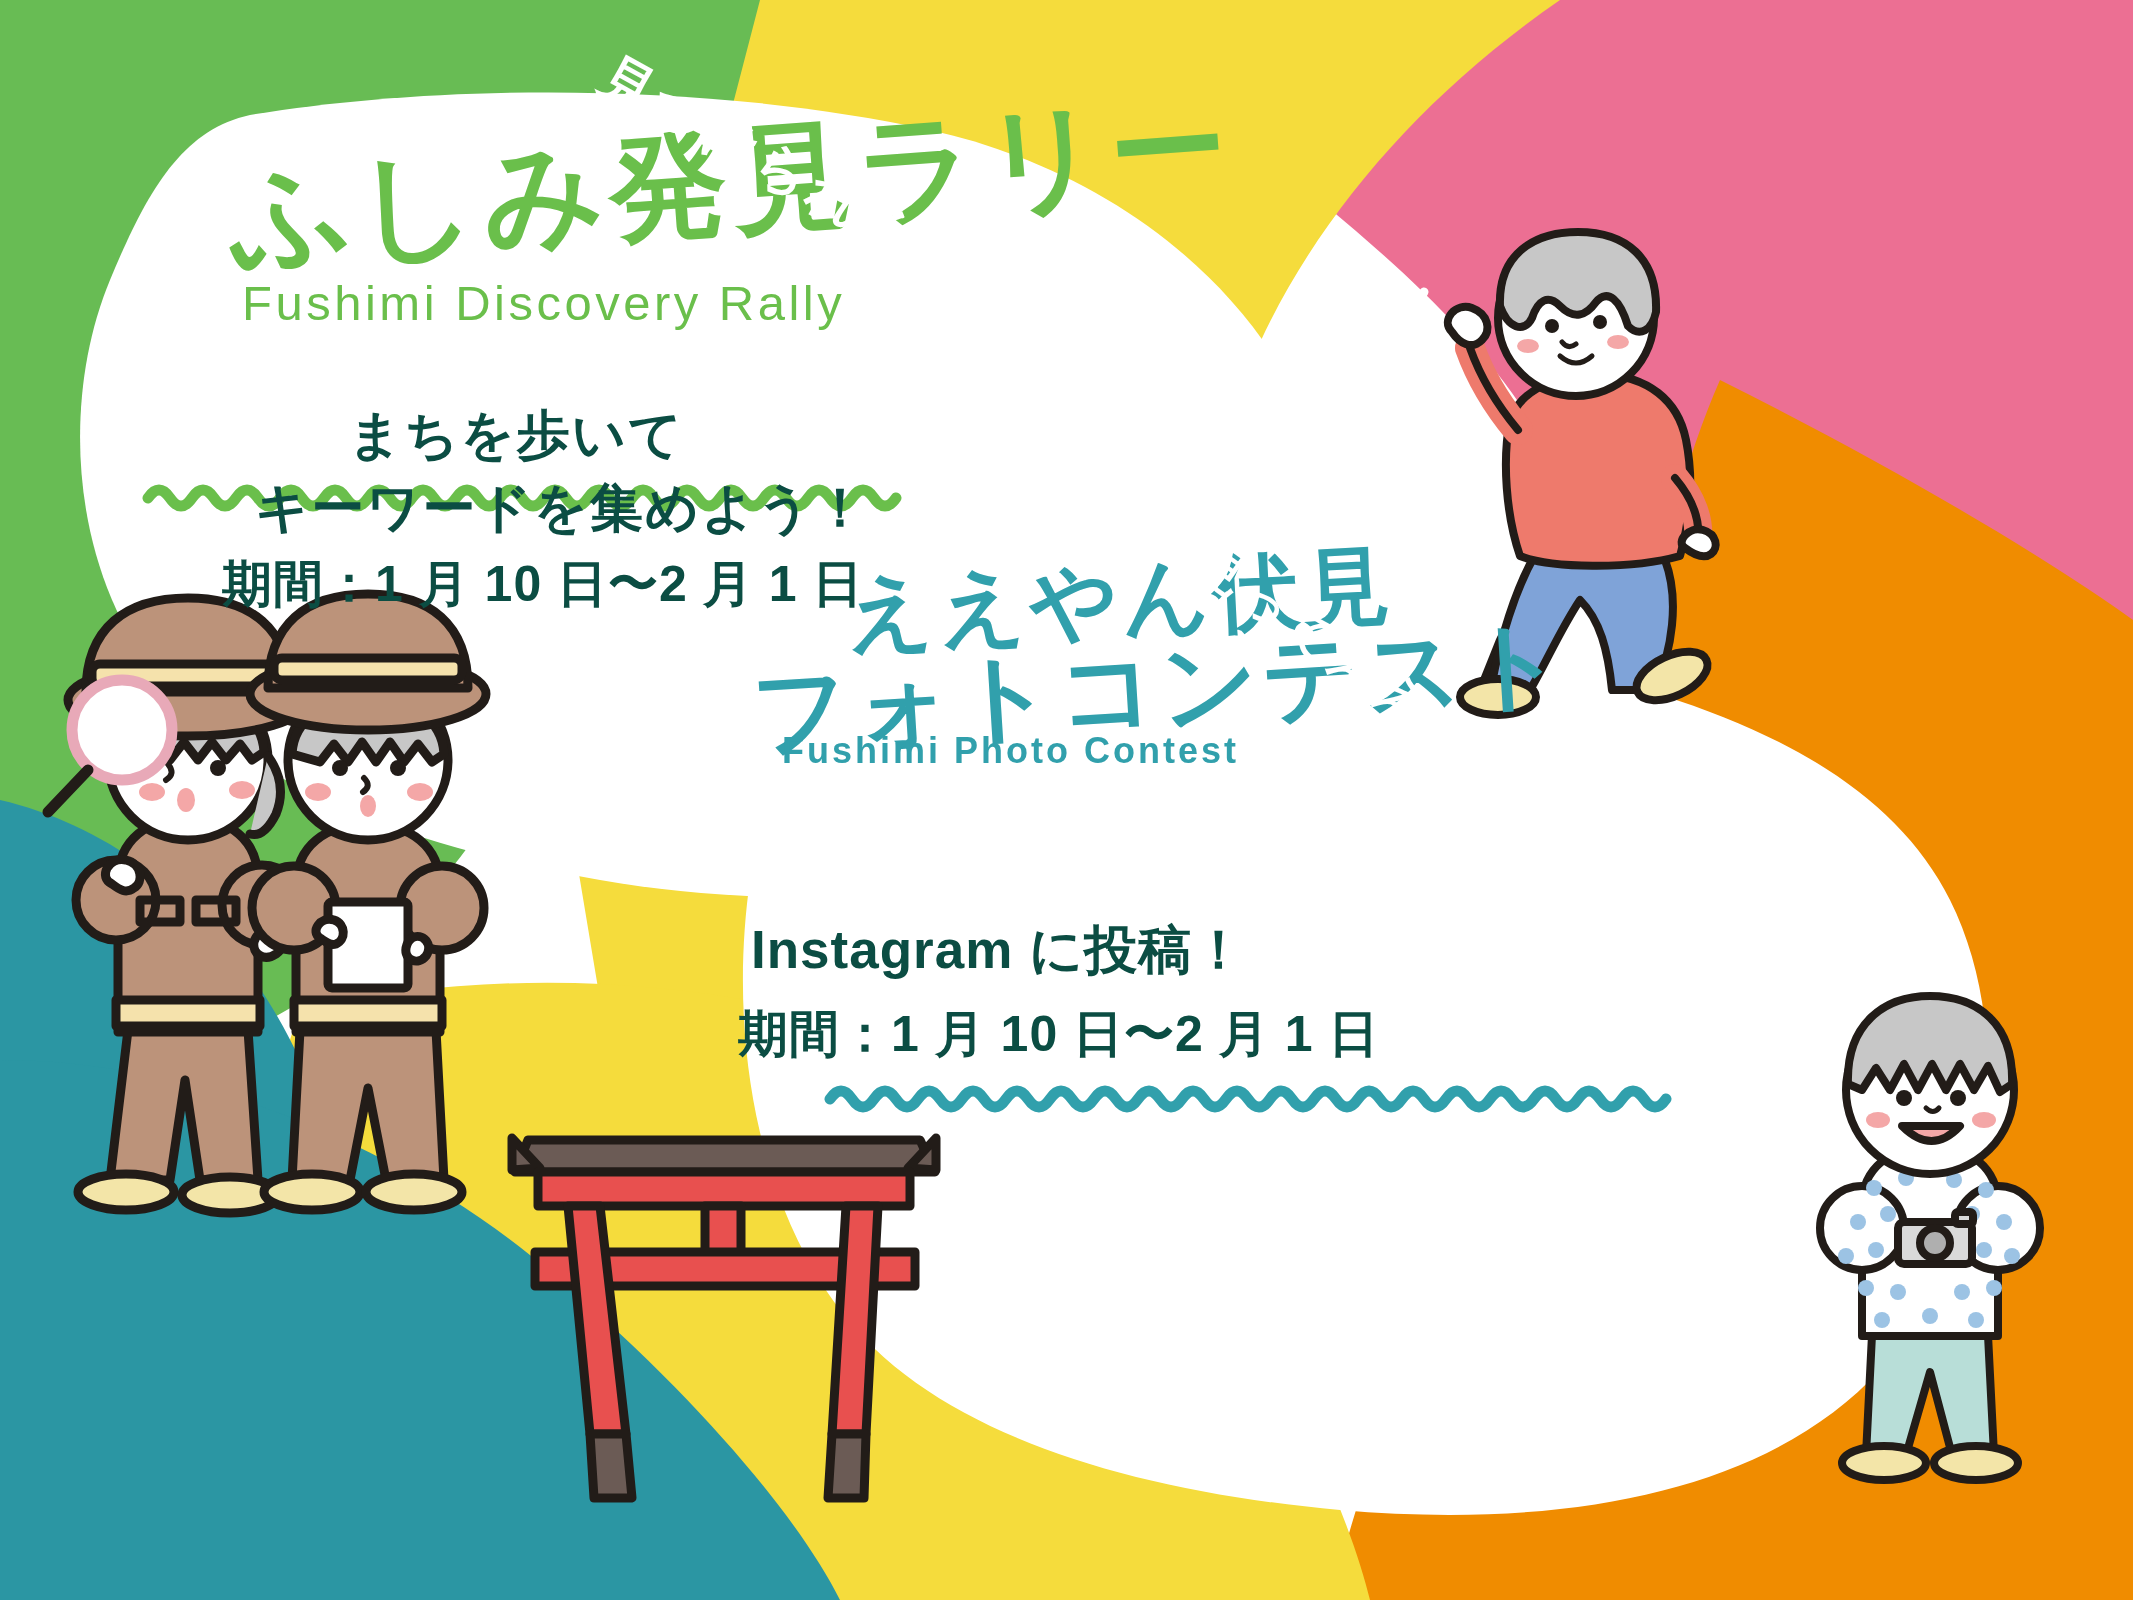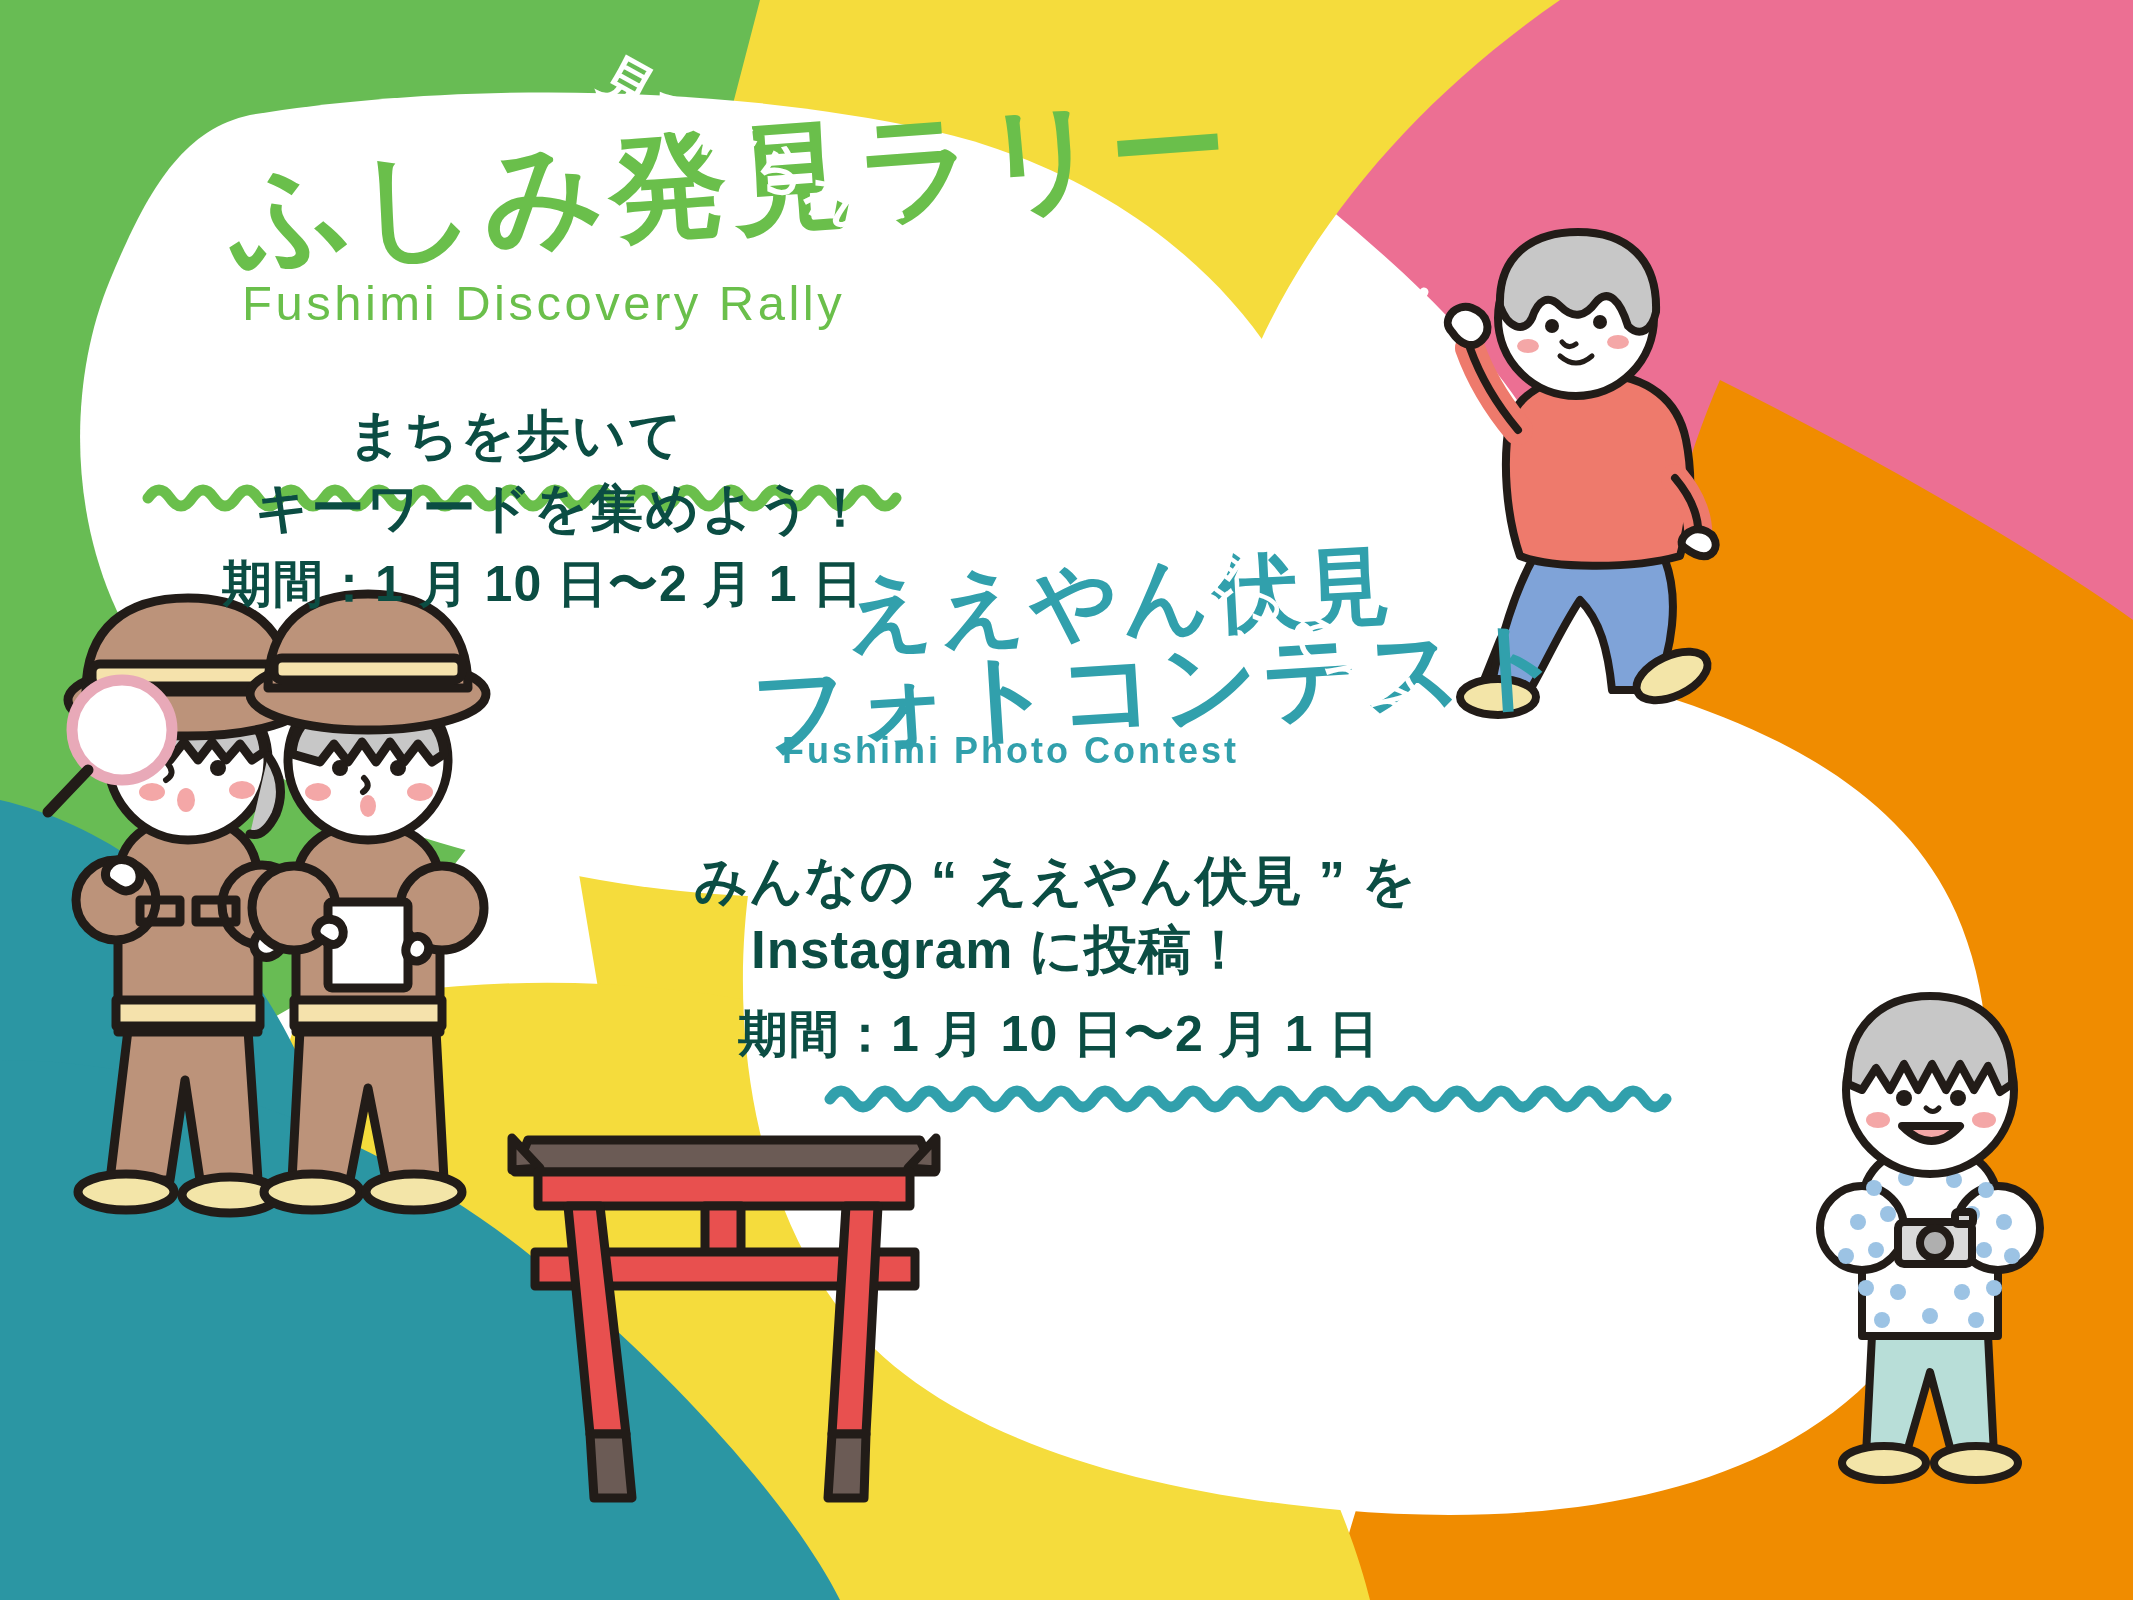--- a/index.html
+++ b/index.html
@@ -356,20 +356,19 @@
 
   <div class="txt" id="rally-title">ふしみ発見ラリー</div>
   <div class="txt" id="rally-subtitle">Fushimi Discovery Rally</div>
   <div class="txt" id="rally-line1">まちを歩いて</div>
   <div class="txt" id="rally-line2">キーワードを集めよう！</div>
   <div class="txt" id="rally-period">期間：1 月 10 日〜2 月 1 日</div>
 
   <div class="txt" id="photo-title1">ええやん伏見</div>
   <div class="txt" id="photo-title2">フォトコンテスト</div>
   <div class="txt" id="photo-subtitle">Fushimi Photo Contest</div>
-  <div class="txt" id="photo-line1">みんなの “ ええやん伏見 ” を</div>
   <div class="txt" id="photo-line2">Instagram に投稿！</div>
   <div class="txt" id="photo-period">期間：1 月 10 日〜2 月 1 日</div>
 
   <div class="txt" id="caption-top">見つけられるかな！？</div>
   <div class="txt" id="caption-right">伏見ってええやん！</div>
 
 </div>
 
 </body></html>

